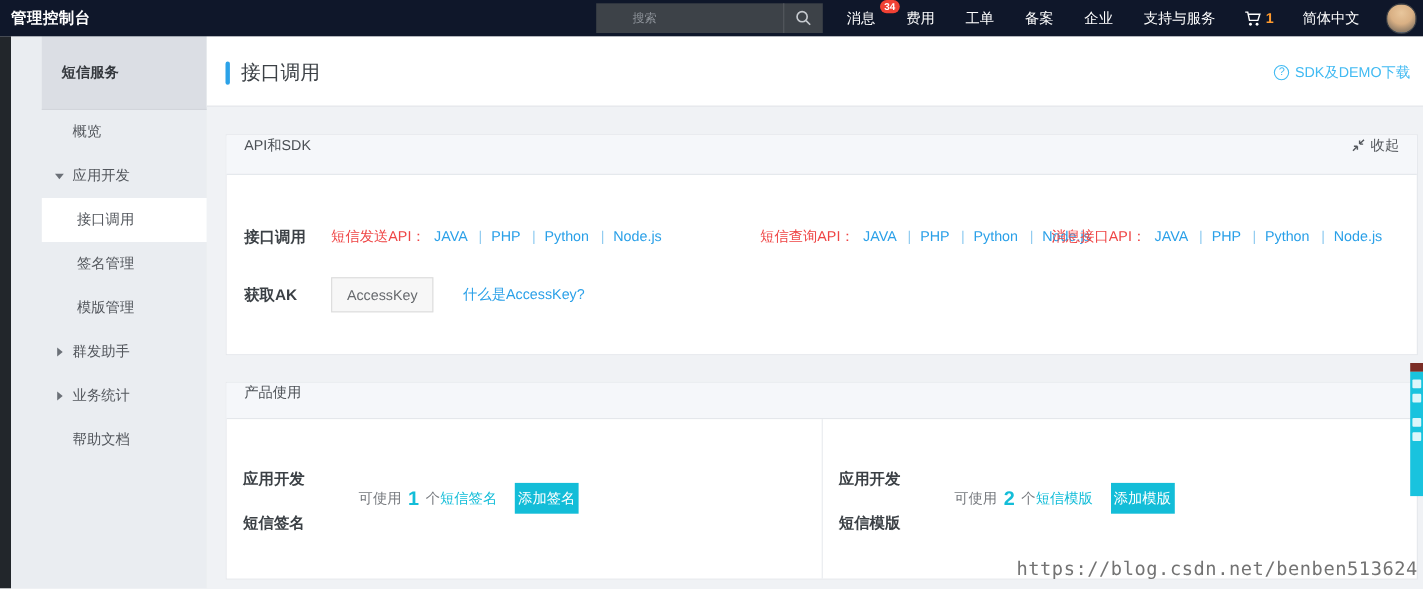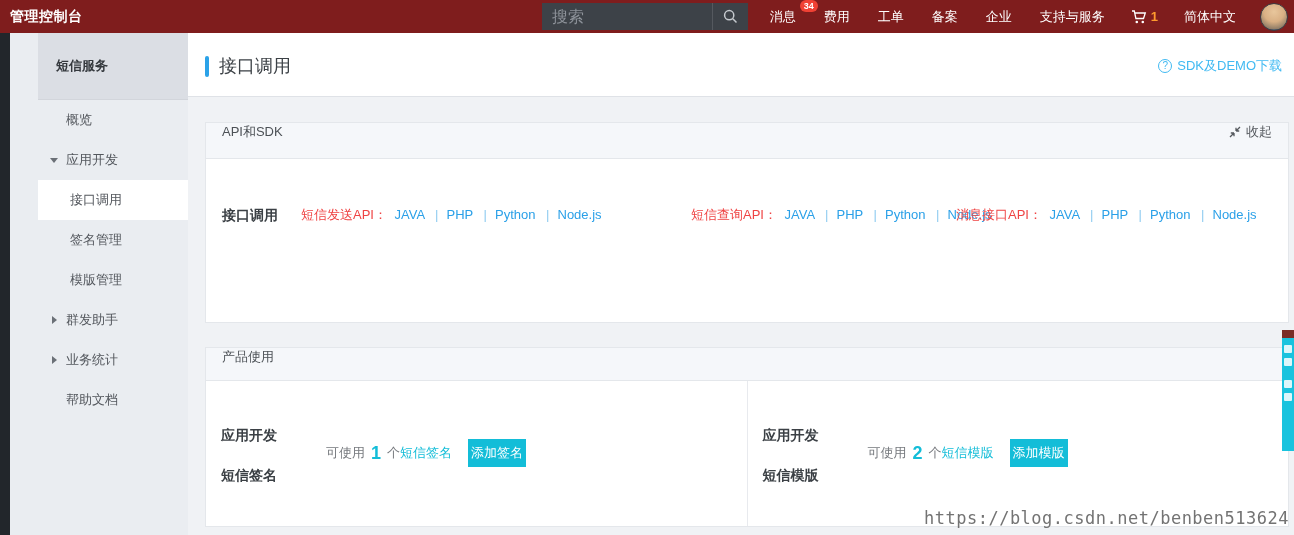--- a/index.html
+++ b/index.html
@@ -1,23 +1,23 @@
 <!DOCTYPE html>
 <html><head>
 <meta charset="utf-8">
 <style>
   * { margin:0; padding:0; box-sizing:border-box; }
   html,body { width:1294px; height:535px; overflow:hidden; }
   body { position:relative; background:#f0f2f5; font-family:"Liberation Sans",sans-serif; }
 
   
-  .topbar { position:absolute; left:0; top:0; width:1294px; height:33px; background:#7f1d1d; color:#fff; z-index:9; }
+  .topbar { position:absolute; left:0; top:0; width:1294px; height:33px; background:#0f172a; color:#fff; z-index:9; }
   .topbar-title { position:absolute; left:10px; top:0; line-height:33px; font-size:14px; font-weight:bold; letter-spacing:.5px; }
   .search { position:absolute; left:542px; top:3px; width:206px; height:27px; background:#3d4248; display:flex; align-items:center; }
-  .search input { flex:1; min-width:0; height:100%; background:transparent; border:none; outline:none; color:#cfd3d8; font-size:16px; padding:0 10px; font-family:inherit; }
+  .search input { flex:1; min-width:0; height:100%; background:transparent; border:none; outline:none; color:#cfd3d8; font-size:11px; padding:0 10px; font-family:inherit;margin-left:23px; }
   .search input::placeholder { color:#8d9299; }
   .search-btn { width:36px; height:100%; border-left:1px solid #55595f; display:flex; align-items:center; justify-content:center; cursor:pointer; }
   .topnav { position:absolute; right:0; top:0; height:33px; display:flex; align-items:center; font-size:13px; }
   .nav-item { position:relative; padding:0 14px; line-height:33px; cursor:pointer; white-space:nowrap; }
   .badge { position:absolute; top:0px; right:-8px; background:#f04134; color:#fff; border-radius:8px; font-size:9px; line-height:12px; padding:0 4px; font-weight:bold; }
   .cart-item { display:flex; align-items:center; gap:3px; padding:0 12px; cursor:pointer; }
   .cart-count { color:#ff9a2e; font-weight:bold; }
   .avatar { width:28px; height:28px; border-radius:50%; margin:0 6px 0 10px; cursor:pointer;
             background:radial-gradient(circle at 50% 30%, #e8c69c 0%, #d9b084 45%, #8e7b66 78%, #5d6570 79%); border:1px solid #3a3e44; }
 
@@ -185,20 +185,25 @@
 
       <span class="api-group g2">
         <span class="api-group-label">消息接口API：</span>
         <span class="api-link">JAVA</span>
         <span class="api-link" data-sep="|">PHP</span>
         <span class="api-link" data-sep="|">Python</span>
         <span class="api-link" data-sep="|">Node.js</span>
       </span>
     </div>
 
+    <div class="api-row2">
+      <span class="row-label">获取AK</span>
+      <button class="ak-btn">AccessKey</button>
+      <span class="ak-link">什么是AccessKey?</span>
+    </div>
   </div>
 
   <div class="panel panel-usage">
     <div class="panel-header">
       <span>产品使用</span>
     </div>
     <div class="cards">
 
       <div class="card first">
         <div class="card-line1">应用开发</div>

